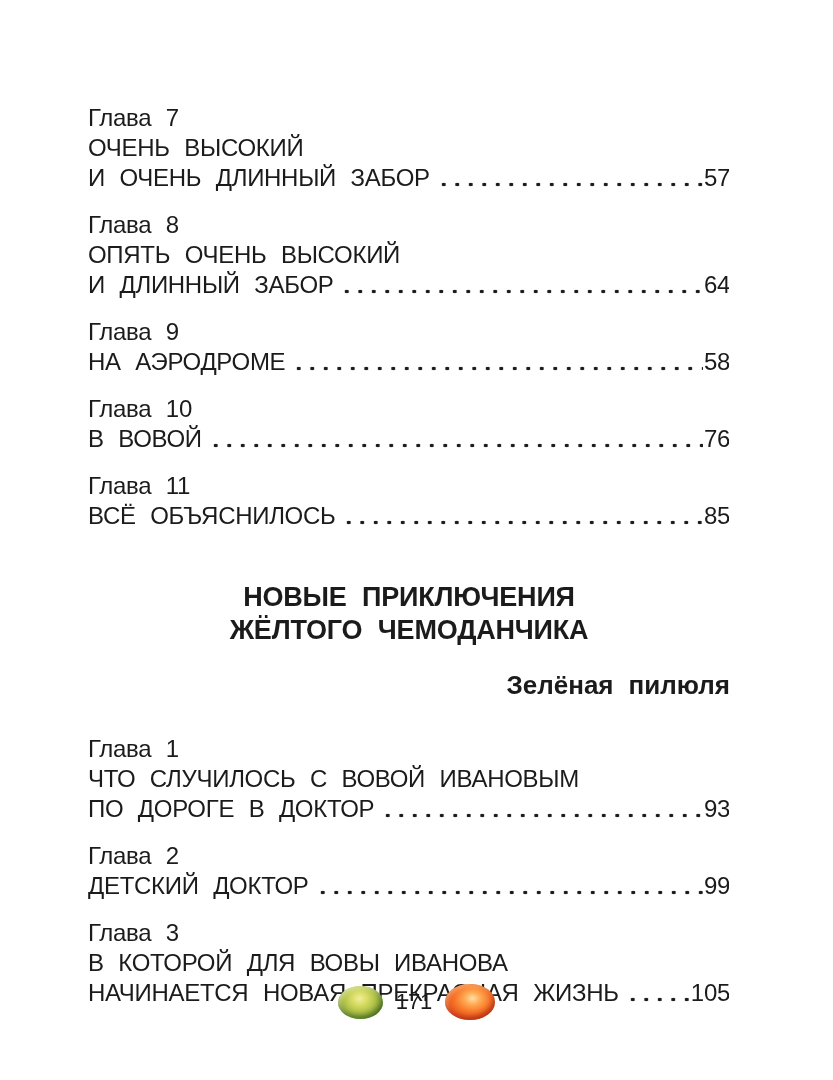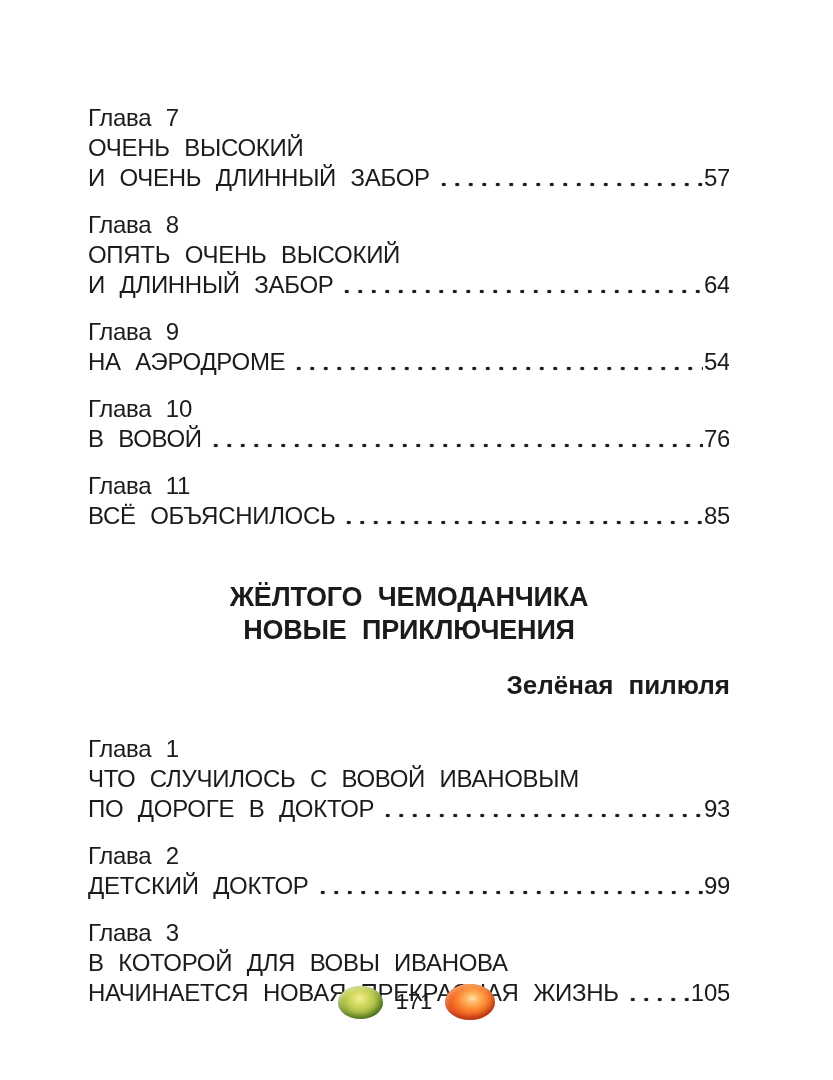--- a/index.html
+++ b/index.html
@@ -125,21 +125,21 @@
           <span class="dots"></span>
           <span class="pg">64</span>
         </div>
       </div>
 
       <div class="entry">
         <div class="line chapter">Глава 9</div>
         <div class="line leader-row">
           <span class="t">НА АЭРОДРОМЕ</span>
           <span class="dots"></span>
-          <span class="pg">54</span>
+          <span class="pg">58</span>
         </div>
       </div>
 
       <div class="entry">
         <div class="line chapter">Глава 10</div>
         <div class="line leader-row">
           <span class="t">В ВОВОЙ</span>
           <span class="dots"></span>
           <span class="pg">76</span>
         </div>
@@ -150,22 +150,22 @@
         <div class="line leader-row">
           <span class="t">ВСЁ ОБЪЯСНИЛОСЬ</span>
           <span class="dots"></span>
           <span class="pg">85</span>
         </div>
       </div>
 
     </div>
 
     <div class="part-heading">
+      <div>НОВЫЕ ПРИКЛЮЧЕНИЯ</div>
       <div>ЖЁЛТОГО ЧЕМОДАНЧИКА</div>
-      <div>НОВЫЕ ПРИКЛЮЧЕНИЯ</div>
     </div>
     <div class="part-subtitle">Зелёная пилюля</div>
 
     <div class="section2">
 
       <div class="entry">
         <div class="line chapter">Глава 1</div>
         <div class="line">ЧТО СЛУЧИЛОСЬ С ВОВОЙ ИВАНОВЫМ</div>
         <div class="line leader-row">
           <span class="t">ПО ДОРОГЕ В ДОКТОР</span>

